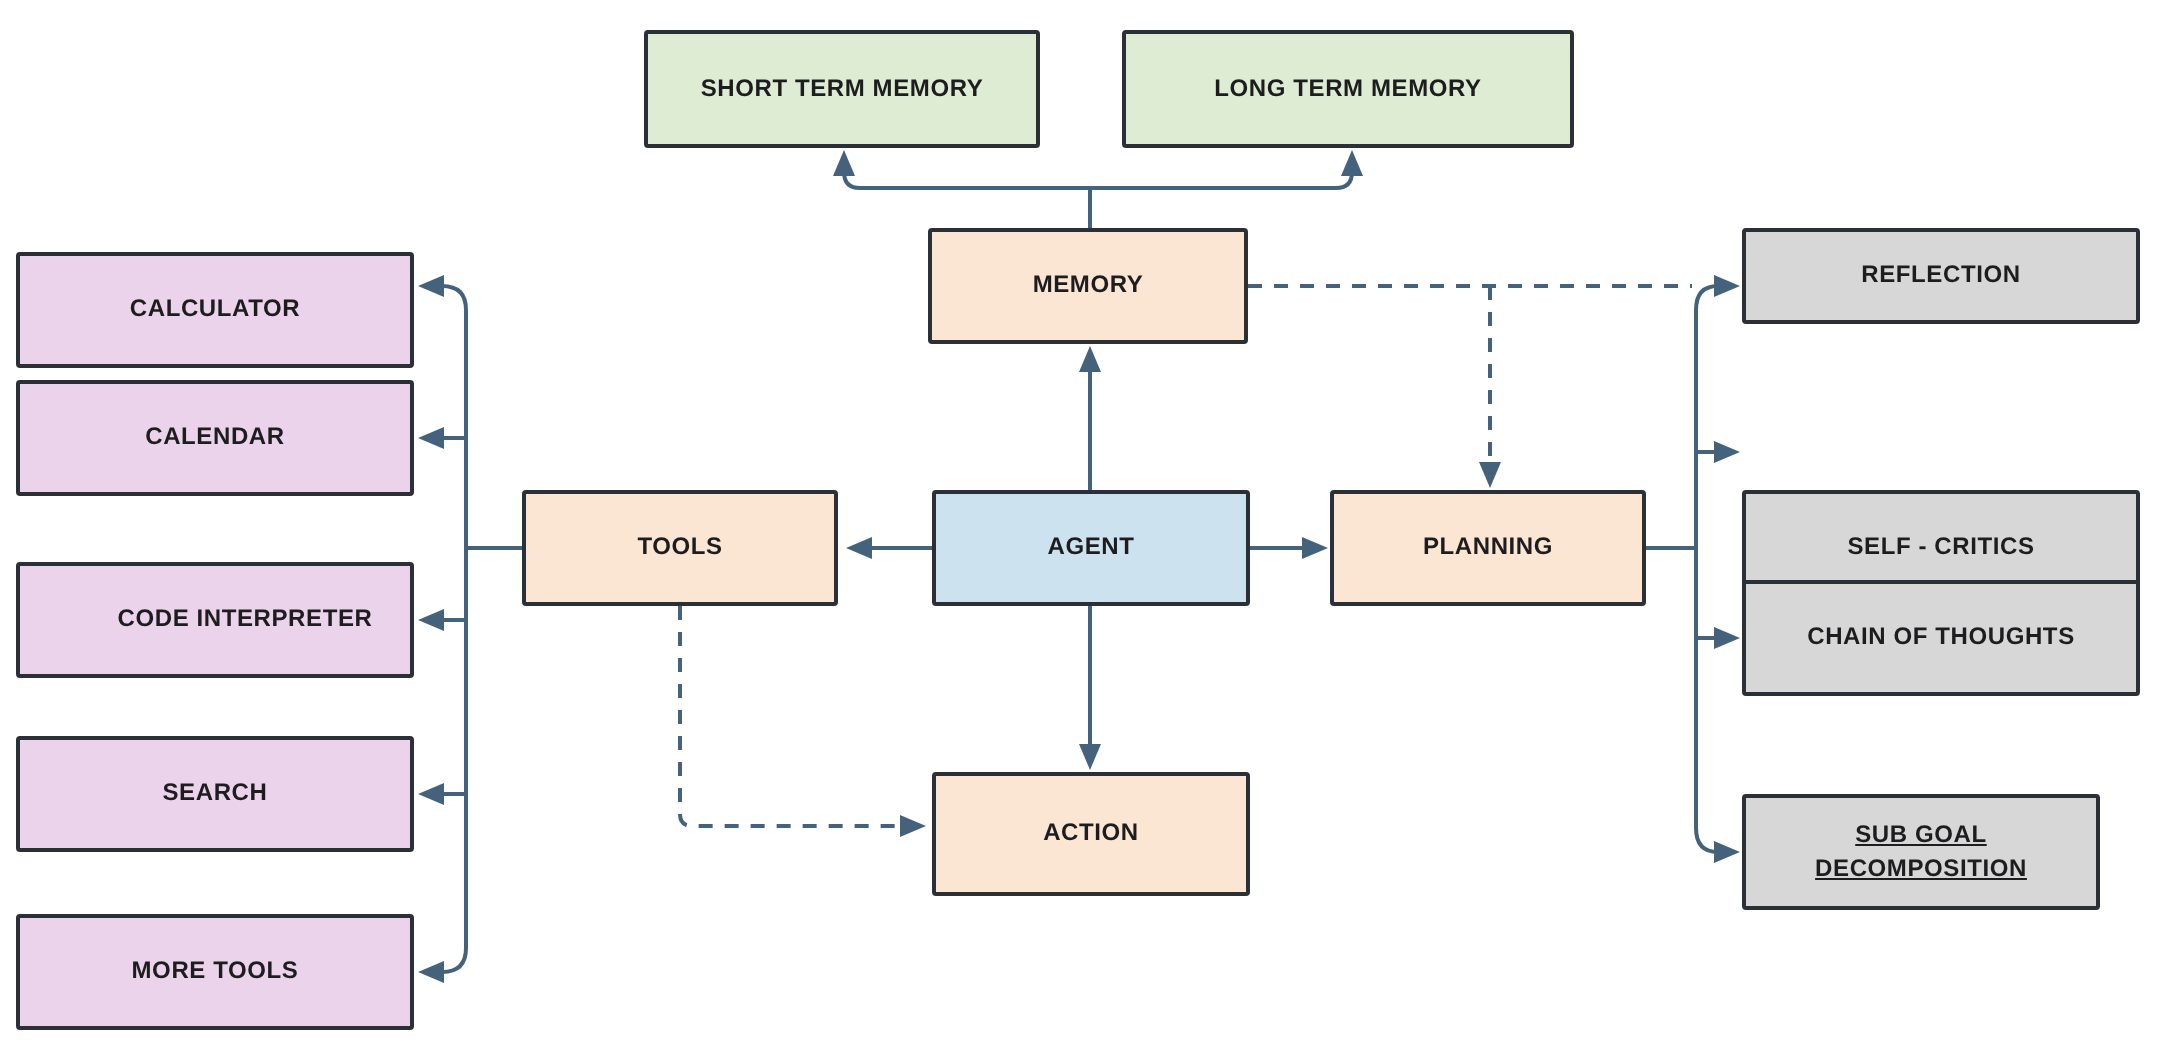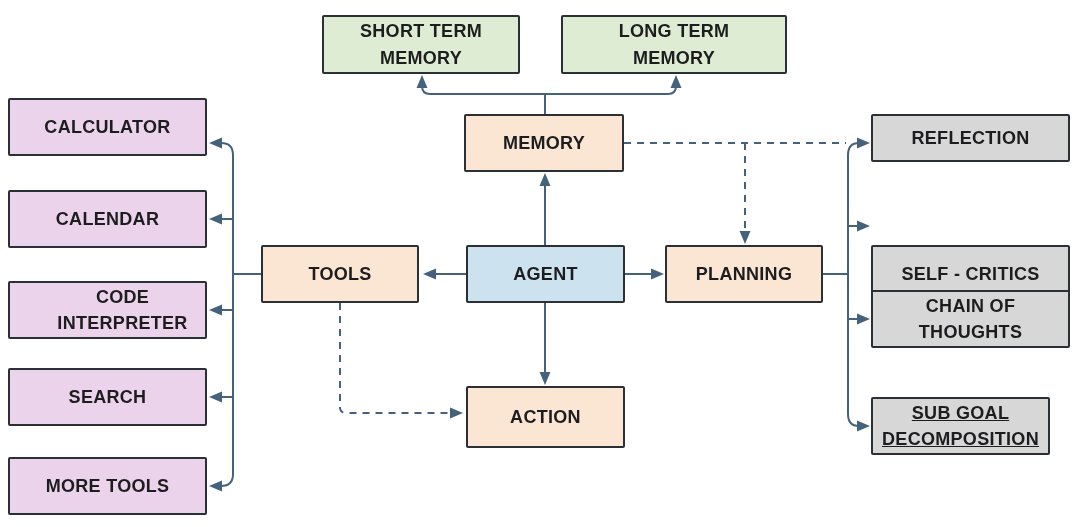--- a/index.html
+++ b/index.html
@@ -37,21 +37,21 @@
   .node {
     position: absolute;
     box-sizing: border-box;
     border: 2px solid #2b2f36;
     border-radius: 2px;
     display: flex;
     align-items: center;
     justify-content: center;
     text-align: center;
     font-weight: 700;
-    font-size: 18px;
+    font-size: 12px;
     letter-spacing: 0.3px;
     color: #1d1d1f;
     line-height: 1.45;
     padding: 0 18px;
   }
   .node.narrow { padding: 0 32px; }
   .fill-green  { background: #ddecd2; }
   .fill-peach  { background: #fbe5d3; }
   .fill-blue   { background: #cce2ef; }
   .fill-purple { background: #ecd3ec; }
@@ -126,21 +126,21 @@
     <span>ACTION</span>
   </div>
 
   <div class="node fill-peach" style="left:261px; top:245px; width:158px; height:58px;">
     <span>TOOLS</span>
   </div>
   <div class="node fill-peach" style="left:665px; top:245px; width:158px; height:58px;">
     <span>PLANNING</span>
   </div>
 
-  <div class="node fill-purple" style="left:8px; top:98px; width:199px; height:58px;">
+  <div class="node fill-purple" style="left:8px; top:126px; width:199px; height:58px;">
     <span>CALCULATOR</span>
   </div>
   <div class="node fill-purple" style="left:8px; top:190px; width:199px; height:58px;">
     <span>CALENDAR</span>
   </div>
   <div class="node fill-purple" style="left:8px; top:281px; width:199px; height:58px;padding-left:48px;">
     <span>CODE INTERPRETER</span>
   </div>
   <div class="node fill-purple" style="left:8px; top:368px; width:199px; height:58px;">
     <span>SEARCH</span>

